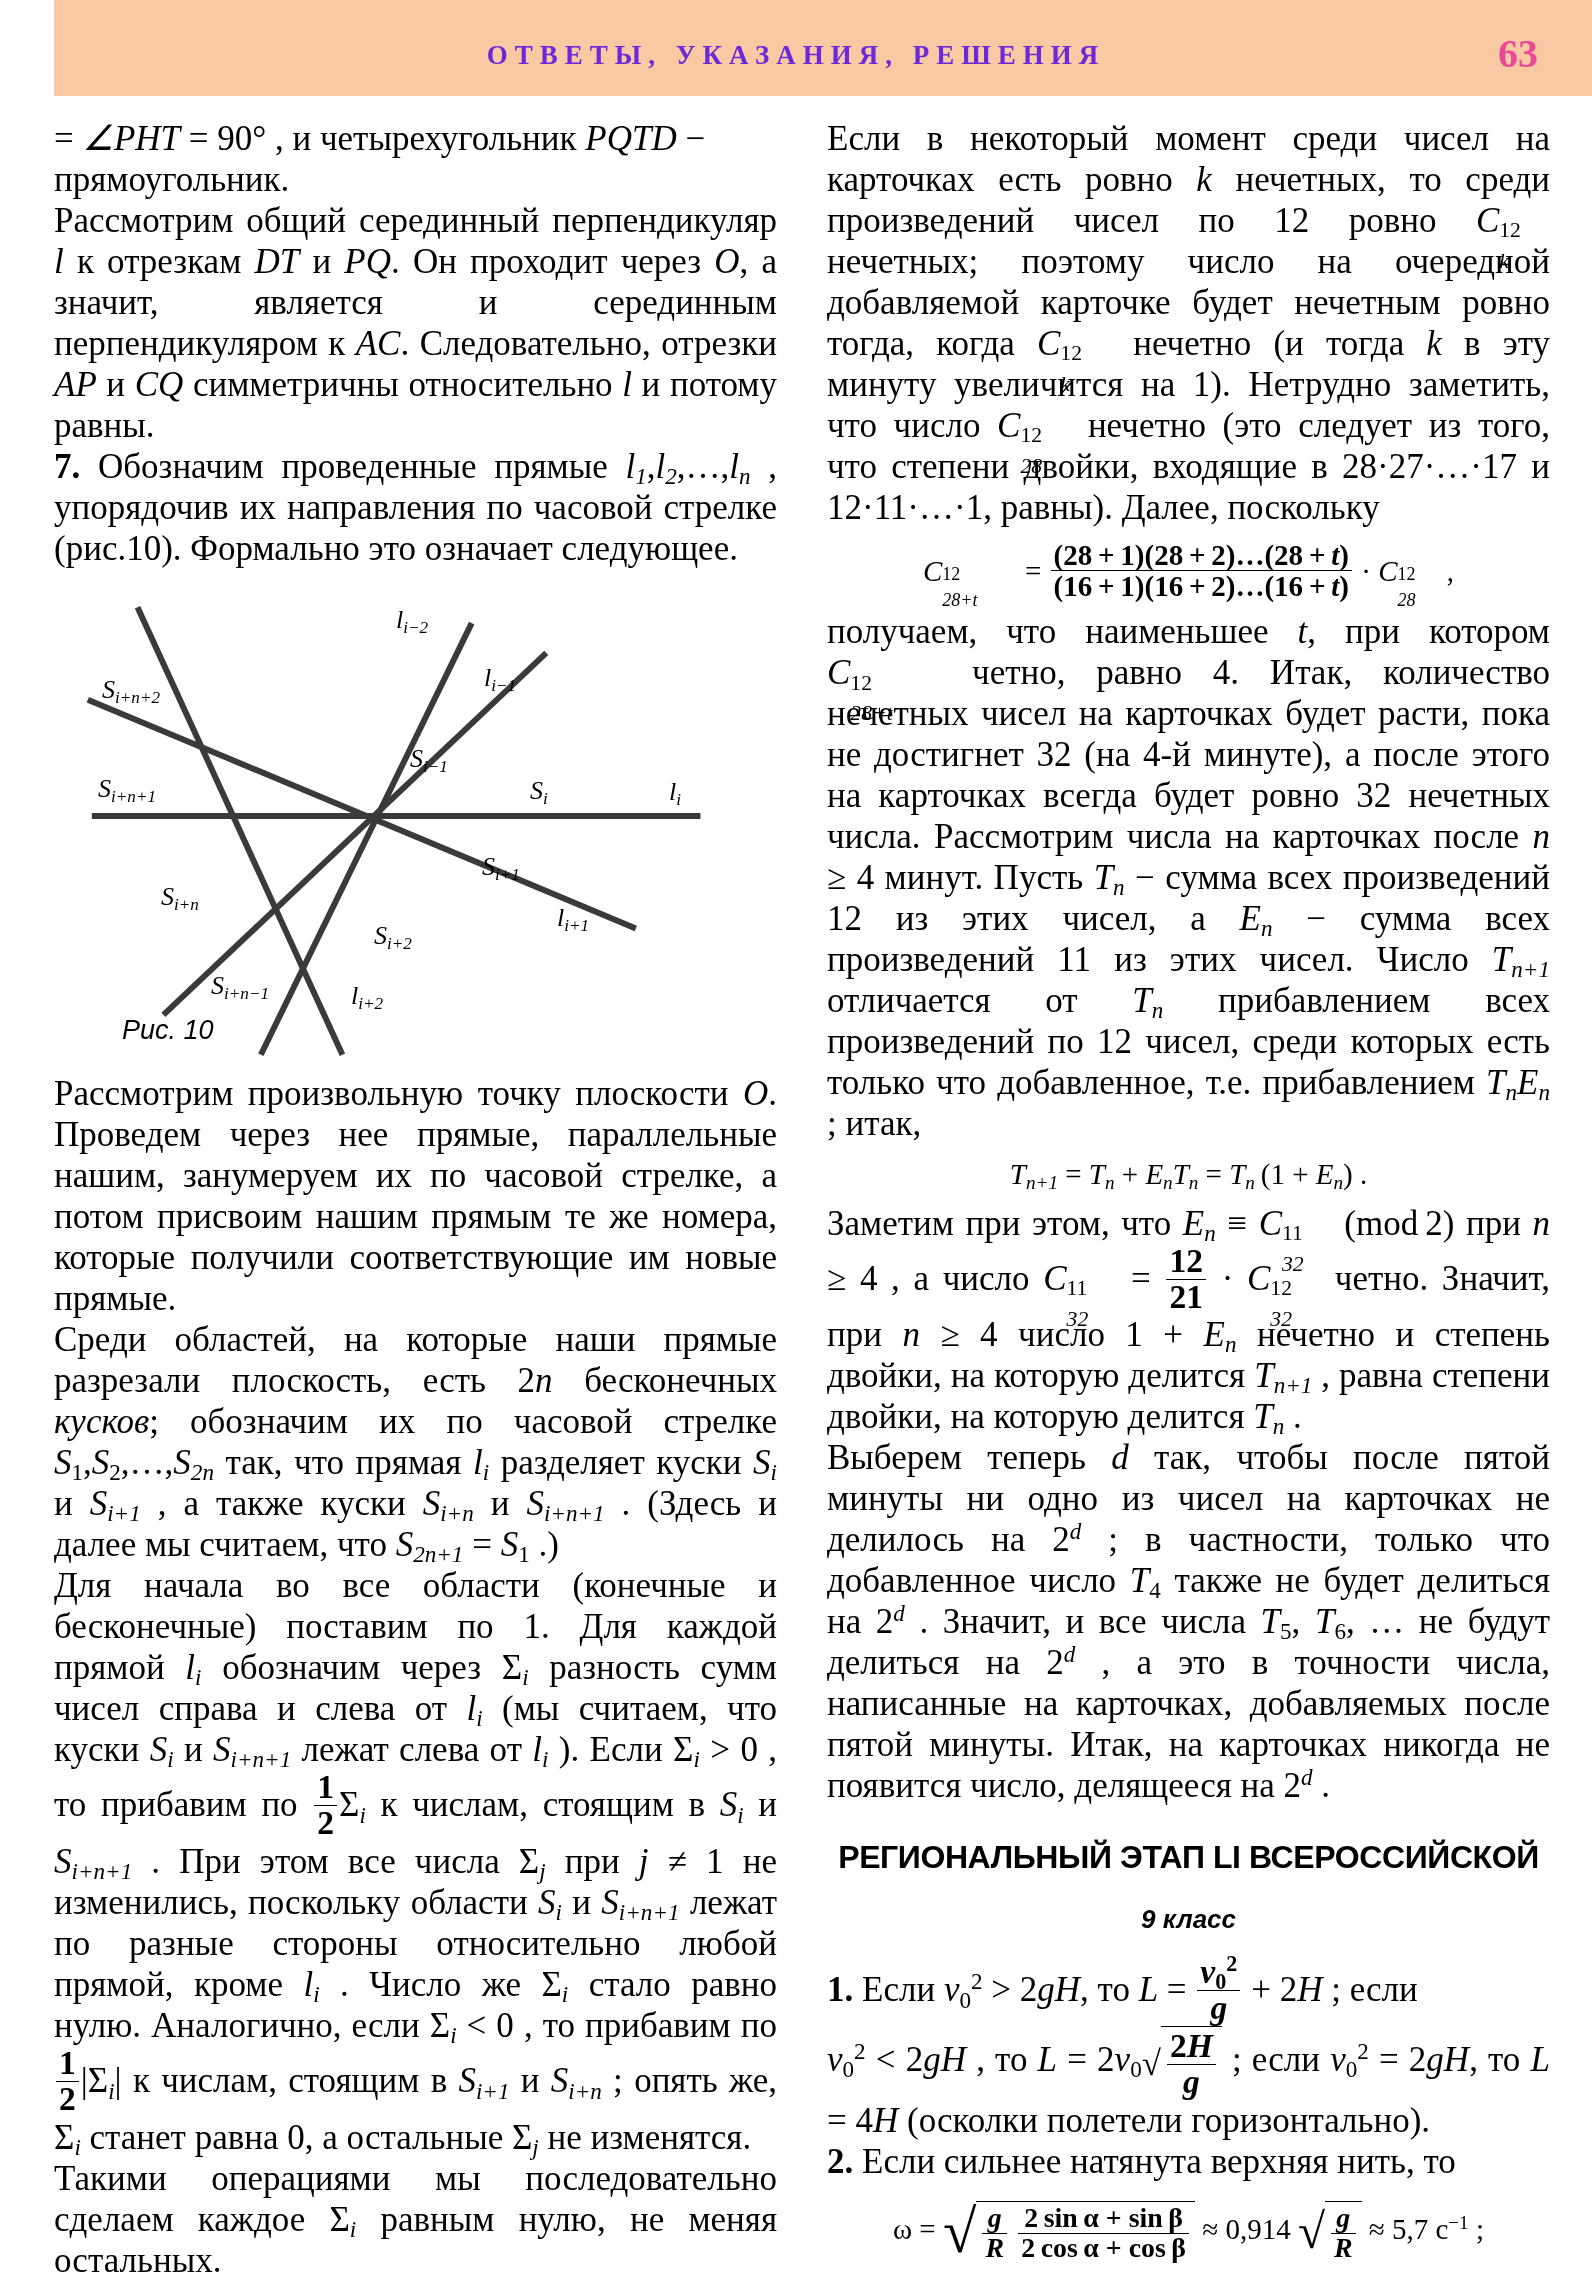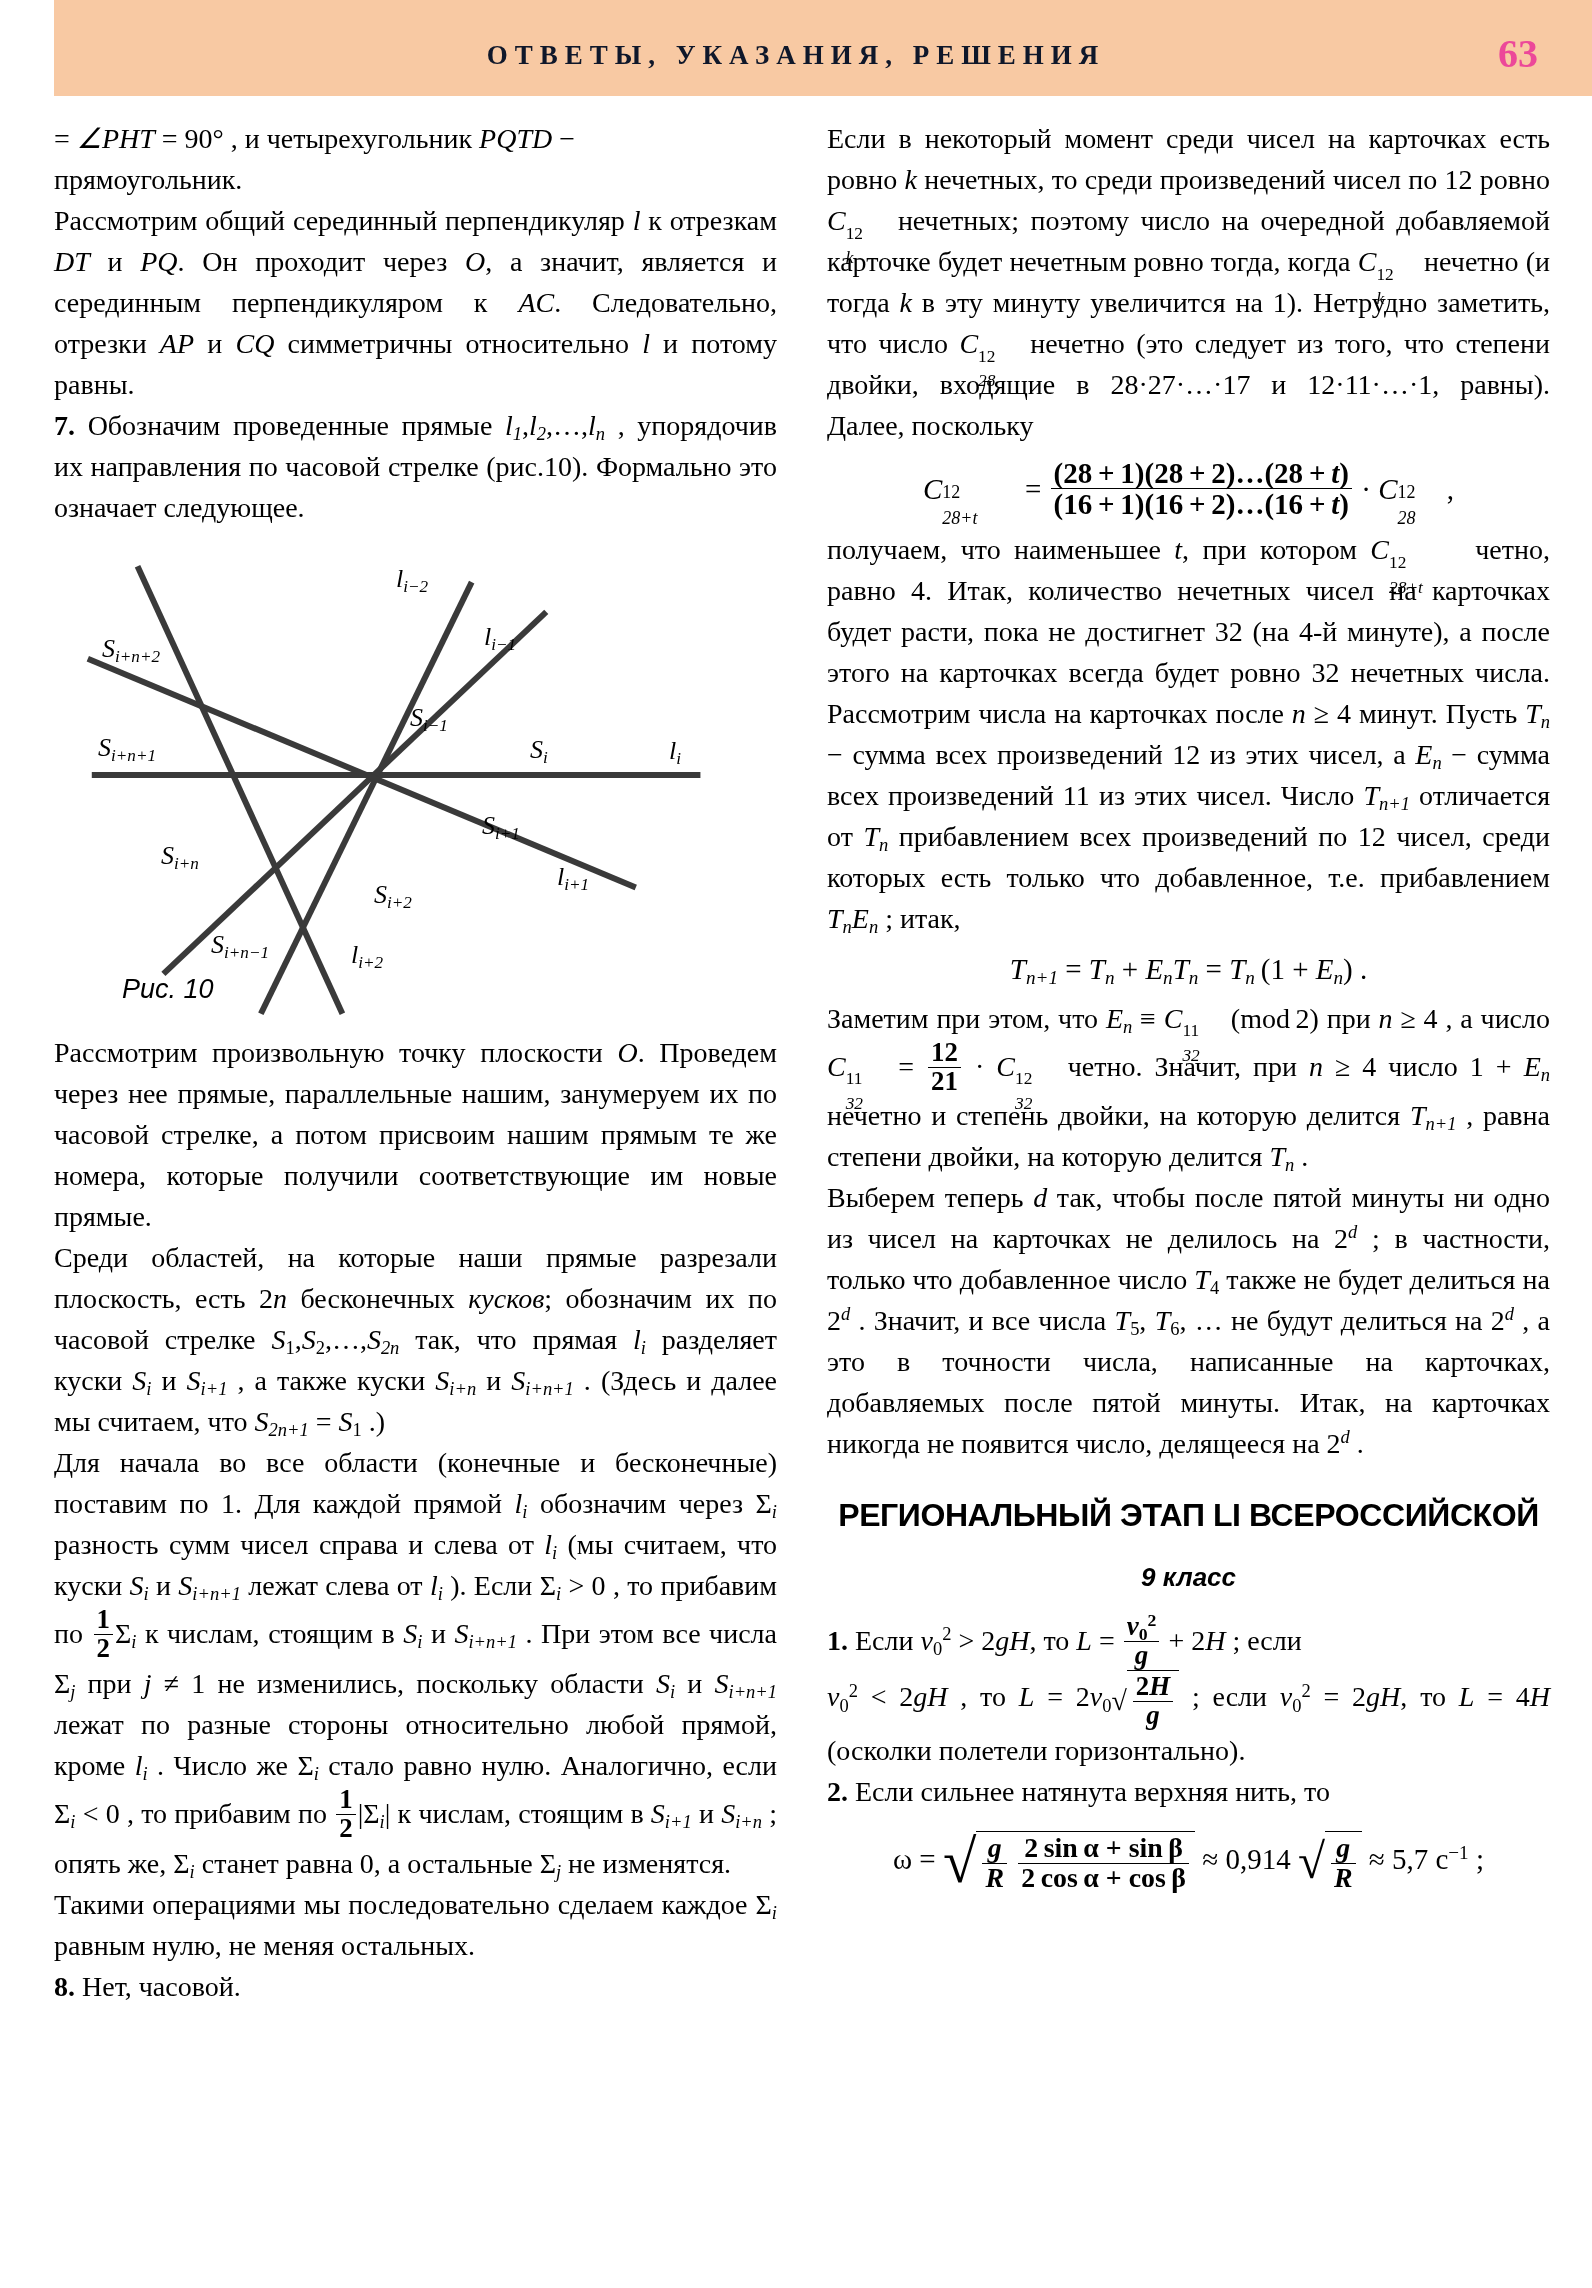--- a/index.html
+++ b/index.html
@@ -16,42 +16,42 @@
   #header-band{
     position:absolute; left:54px; top:0; right:0; height:96px;
     background:#f8c9a3;
   }
   #header-title{
     position:absolute; left:0; right:0; top:40px;
     text-align:center;
     font-family:"Liberation Serif", serif;
     font-size:27px; font-weight:bold;
     letter-spacing:7px;
-    color:#0f172a;
+    color:#6d28d9;
   }
   #page-number{
     position:absolute; right:54px; top:30px;
     font-family:"Liberation Serif", serif;
     font-size:40px; font-weight:bold;
     color:#ec4899;
   }
 
   
   #content{
     position:absolute; left:0; top:96px; right:0; bottom:0;
     display:flex; gap:50px;
     padding:22px 48px 0 54px;
     box-sizing:border-box;
   }
   .column{ width:723px; flex:0 0 723px; }
 
   
   p.para{
     margin:0;
-    font-size:28px;
+    font-size:35px;
     line-height:41px;
     text-align:justify;
     text-justify:inter-word;
     white-space:normal;
   }
   .num{ font-weight:bold; }
   i{ font-style:italic; }
   sub{ font-size:0.66em; font-style:italic; vertical-align:-0.28em; line-height:0;}
   sup{ font-size:0.66em; vertical-align:0.52em; line-height:0;}
   sub.up{ font-style:normal; }

